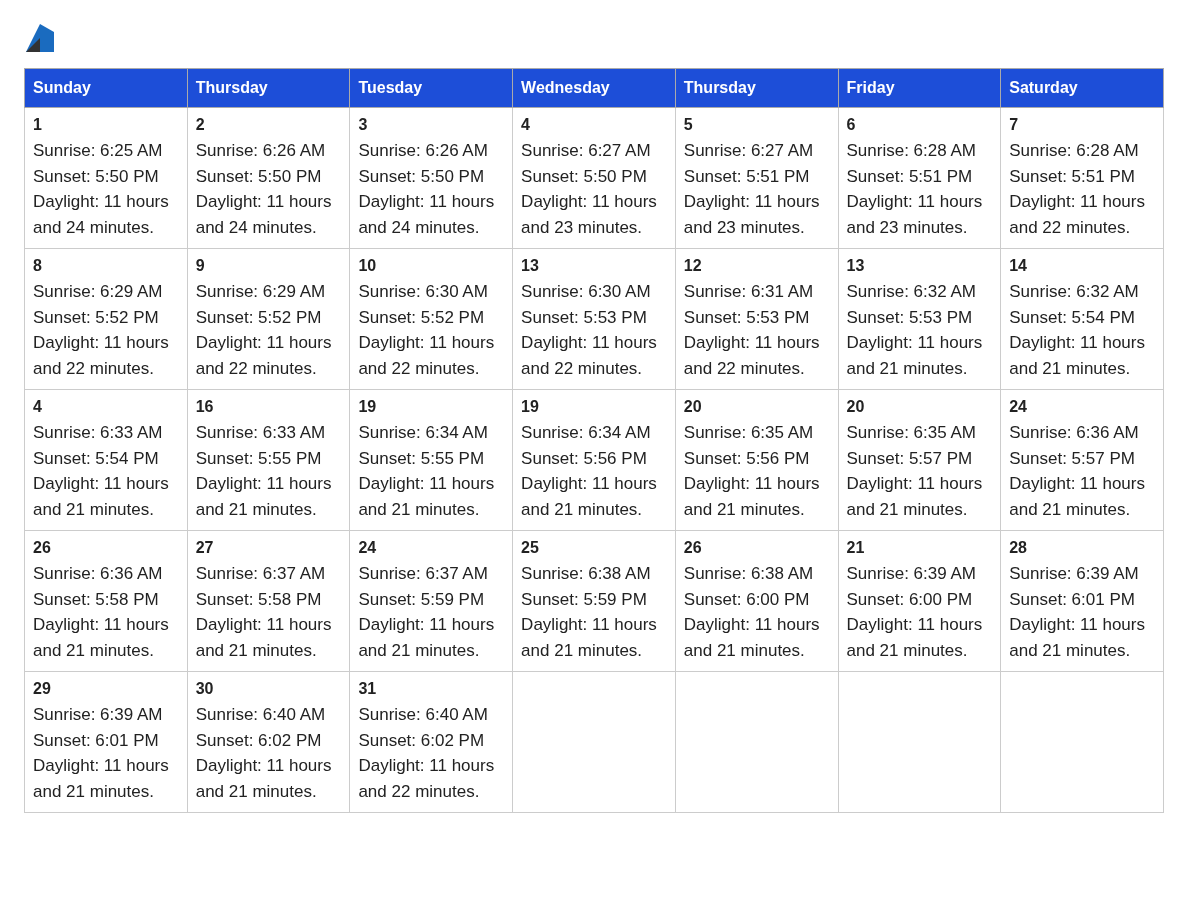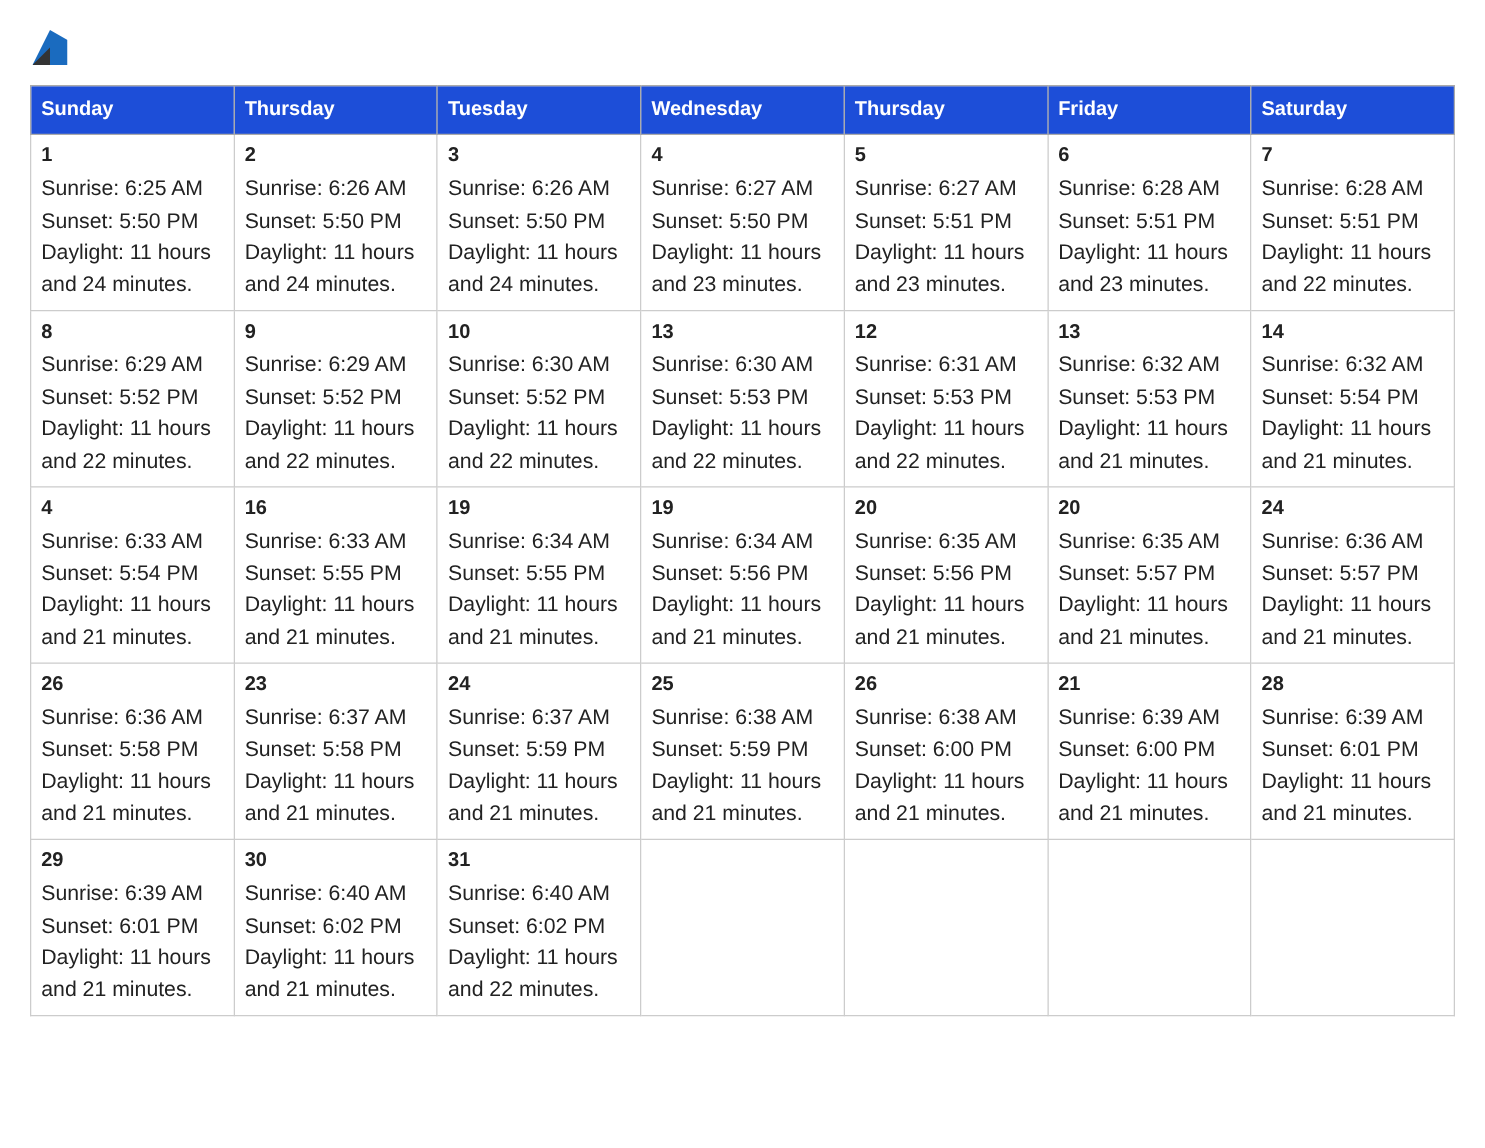--- a/index.html
+++ b/index.html
@@ -216,21 +216,21 @@
           <span class="day-number">24</span>
           <div class="day-info">Sunrise: 6:36 AM<br>Sunset: 5:57 PM<br>Daylight: 11 hours and 21 minutes.</div>
         </td>
       </tr>
       <tr>
         <td>
           <span class="day-number">26</span>
           <div class="day-info">Sunrise: 6:36 AM<br>Sunset: 5:58 PM<br>Daylight: 11 hours and 21 minutes.</div>
         </td>
         <td>
-          <span class="day-number">23</span>
+          <span class="day-number">27</span>
           <div class="day-info">Sunrise: 6:37 AM<br>Sunset: 5:58 PM<br>Daylight: 11 hours and 21 minutes.</div>
         </td>
         <td>
           <span class="day-number">24</span>
           <div class="day-info">Sunrise: 6:37 AM<br>Sunset: 5:59 PM<br>Daylight: 11 hours and 21 minutes.</div>
         </td>
         <td>
           <span class="day-number">25</span>
           <div class="day-info">Sunrise: 6:38 AM<br>Sunset: 5:59 PM<br>Daylight: 11 hours and 21 minutes.</div>
         </td>

